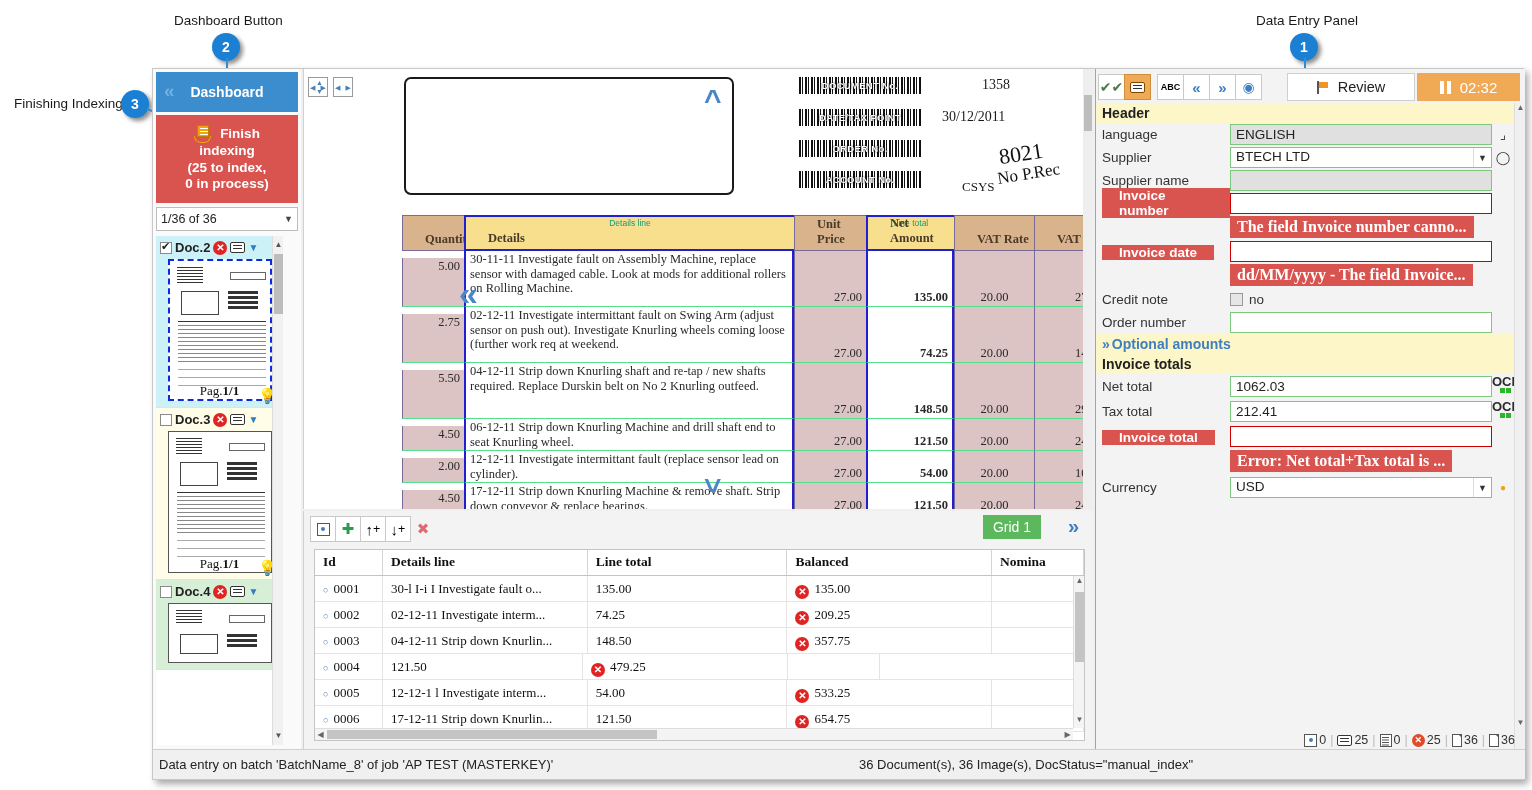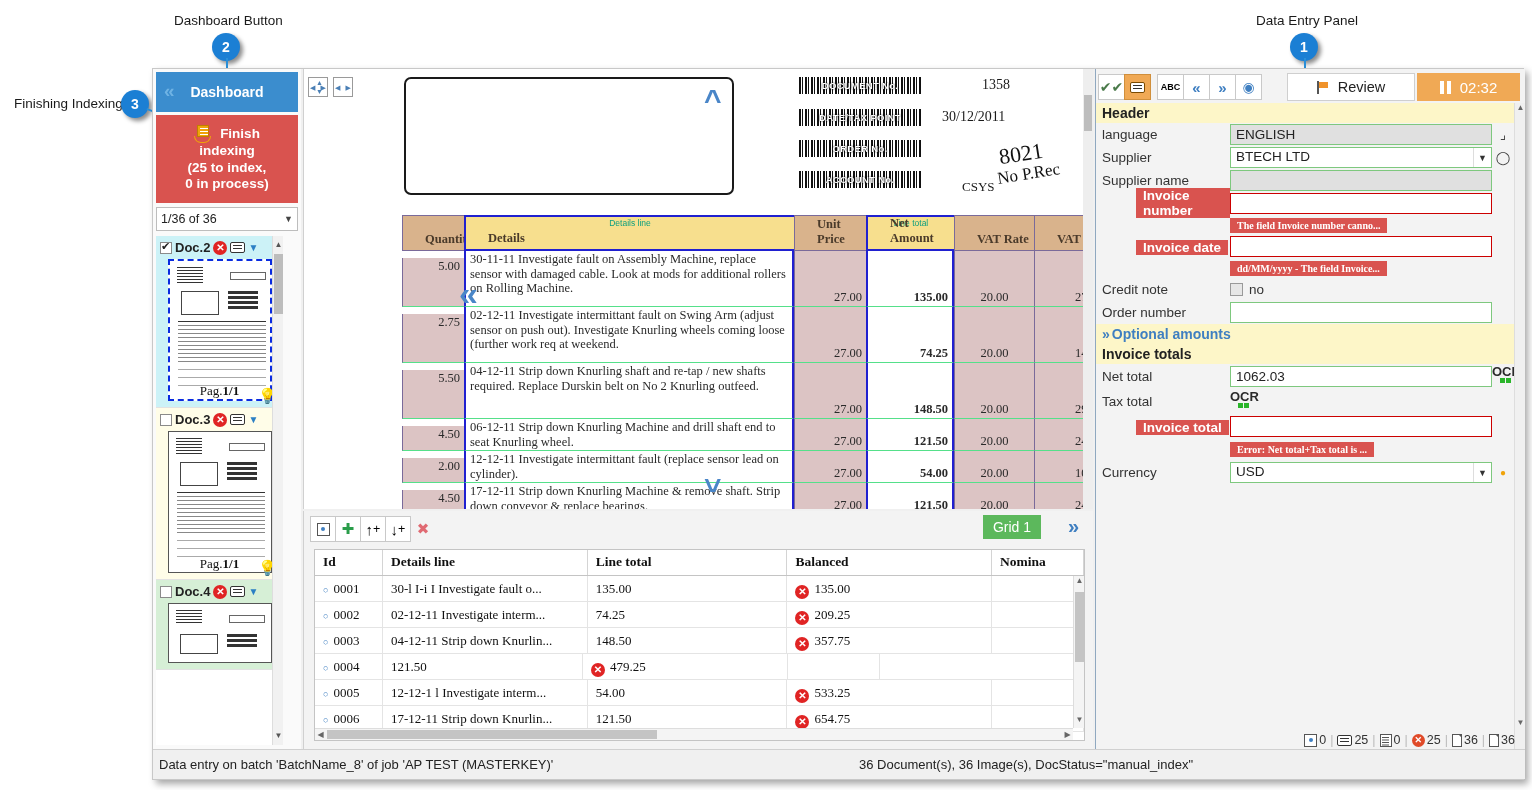--- a/index.html
+++ b/index.html
@@ -166,31 +166,31 @@
   .pause { display: inline-block; width: 11px; height: 13px; background: #fff; position: relative; }
   .pause::after { content: ""; position: absolute; left: 4px; top: 0; width: 3px; height: 13px; background: #f0a955; }
   .flag { display: inline-block; width: 13px; height: 13px; position: relative; }
   .flag::before { content: ""; position: absolute; left: 0; top: 0; width: 1.8px; height: 13px; background: #555; }
   .flag::after { content: ""; position: absolute; left: 2px; top: 1px; width: 9px; height: 6px; background: #f0932b; }
   .sect-bar { background: #fdf6c8; font-weight: bold; font-size: 14px; color: #222; padding: 2px 6px; }
   .sect-bar.opt { color: #3f7fc1; }
   .sect-bar .dchev { color: #3f7fc1; font-weight: bold; margin-right: 2px; }
   .frow { display: flex; align-items: center; height: 23px; padding-left: 6px; }
   .flbl { width: 128px; font-size: 13.5px; color: #333; }
-  .flbl.req { background: #d9534f; color: #fff; font-weight: bold; display: inline-block; width: auto; padding: 0 7px; margin-left: 34px; }
+  .flbl.req { background: #d9534f; color: #fff; font-weight: bold; display: inline-block; width: auto; padding: 0 17px; }
   .flbl-wrap { width: 128px; }
   .finp { flex: 1; height: 21px; border: 1px solid #7ec87e; background: #fff; font-size: 13.5px; color: #222; padding: 1px 5px;
     font-family: "Liberation Sans", sans-serif; }
   .finp.ro { background: #e0e0e0; }
   .finp.err { border: 1px solid #cc0000; }
   .fcombo { position: relative; flex: 1; height: 21px; border: 1px solid #7ec87e; background: #fff; font-size: 13.5px;
     color: #222; padding: 1px 5px; }
   .fcombo .cbtn { position: absolute; right: 0; top: 0; width: 18px; height: 19px; background: #fff; border-left: 1px solid #ddd;
     display: flex; align-items: center; justify-content: center; font-size: 9px; color: #333; }
-  .ferr { margin: 1px 0 2px 134px; background: #d9534f; color: #fff; font-size: 10px; font-weight: bold; padding: 2px 7px;
+  .ferr { margin: 1px 0 2px 134px; background: #d9534f; color: #fff; font-size: 16px; font-weight: bold; padding: 2px 7px;
     display: inline-block; font-family: "Liberation Serif", serif; }
   .fico { width: 22px; text-align: center; font-size: 13px; color: #444; }
   .ocr-ico { font-size: 13px; font-weight: bold; color: #2a2a2a; line-height: 7px; display:inline-block; }
   .ocr-ico i { display: block; font-style: normal; }
   .ocr-sq { display:inline-block; width: 5px; height: 5px; background: #2ab52a; margin-right:1px;}
   .cbox { width: 13px; height: 13px; border: 1px solid #999; background: #e6e6e6; display: inline-block; margin-right: 6px; }
   #de-vscroll { position: absolute; right: 0; top: 34px; width: 11px; bottom: 0; background: #f0f0f0; border-left: 1px solid #ddd; }
   #de-vscroll .ar { position: absolute; left: 1px; width: 9px; height: 13px; text-align: center; font-size: 8px; color: #666; }
 
   
@@ -596,20 +596,21 @@
         </div>
         <div class="sect-bar">Invoice totals</div>
 
         <div class="frow" style="height:25px;">
           <span class="flbl">Net total</span>
           <input class="finp" value="1062.03" style="">
           <span class="fico"><span class="ocr-ico"><i>OCR</i><i><span class="ocr-sq"></span><span class="ocr-sq"></span></i></span></span>
         </div>
         <div class="frow" style="height:25px;">
           <span class="flbl">Tax total</span>
+          <input class="finp" value="212.41" style="">
           <span class="fico"><span class="ocr-ico"><i>OCR</i><i><span class="ocr-sq"></span><span class="ocr-sq"></span></i></span></span>
         </div>
         <div class="frow" style="height:25px;">
           <span class="flbl-wrap"><span class="flbl req">Invoice total</span></span>
           <input class="finp err" value="" style="">
           <span class="fico"></span>
         </div>
         <div class="ferr">Error: Net total+Tax total is ...</div>
 
         <div class="frow" style="height:27px;">

